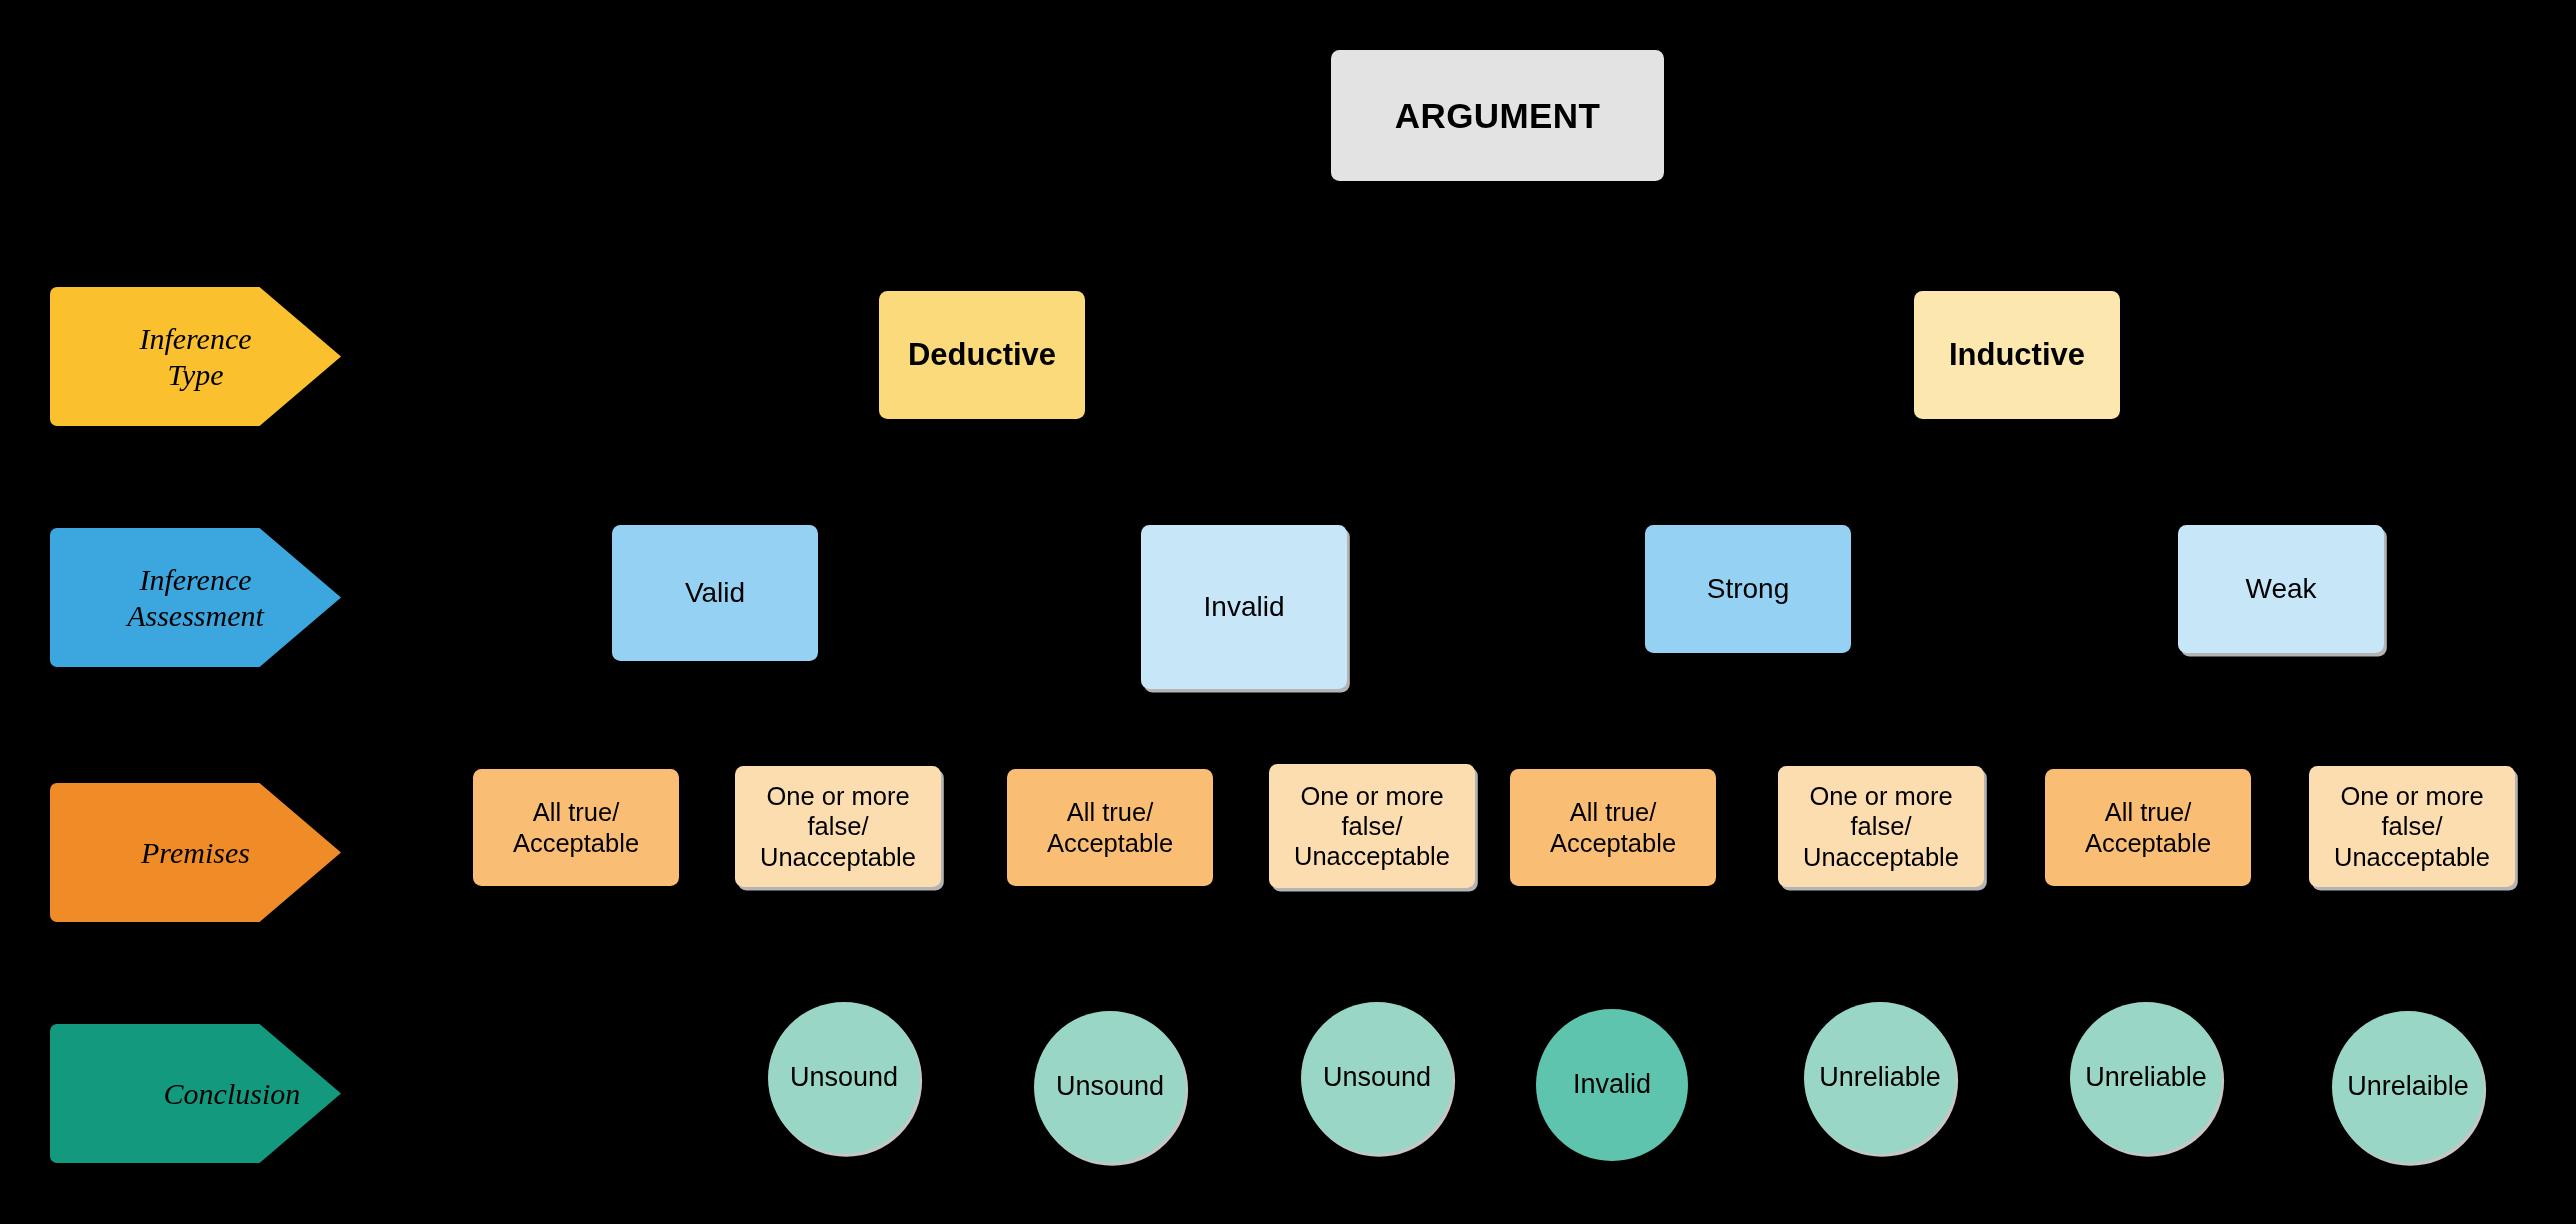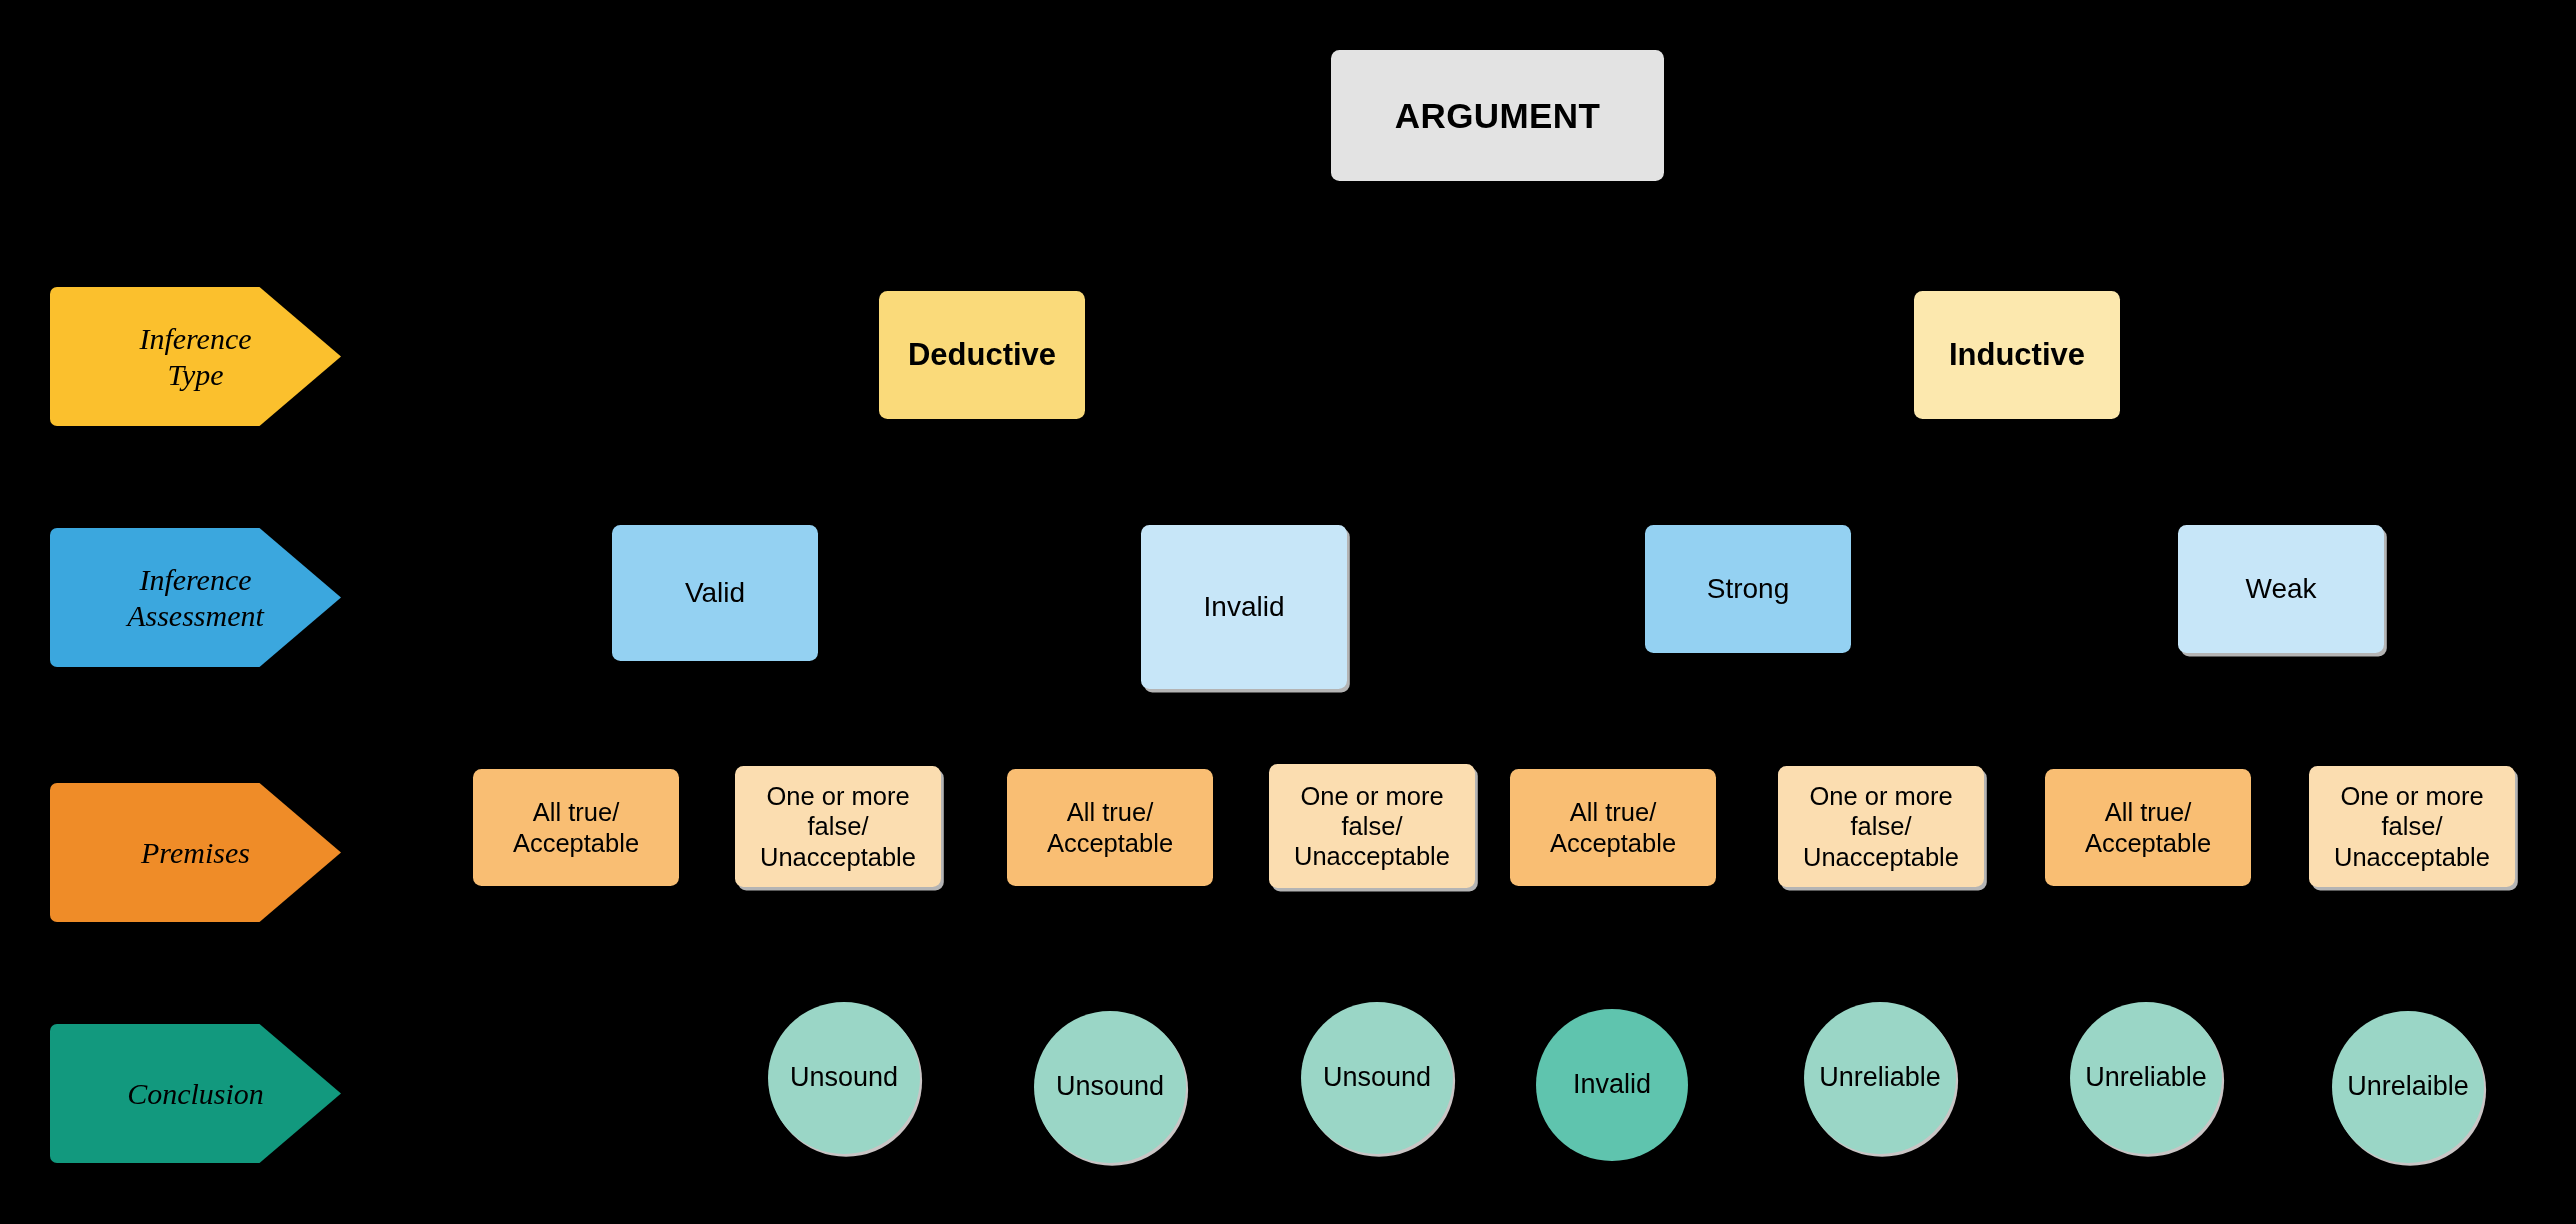--- a/index.html
+++ b/index.html
@@ -89,21 +89,21 @@
       <div>Assessment</div>
     </div>
   </div>
 
   <div class="node row-label" style="left:50px; top:783px; width:291px; height:139px; background:#EF8C28; font-size:30px;">
     <div class="lbl-inner">
       <div>Premises</div>
     </div>
   </div>
 
-  <div class="node row-label" style="left:50px; top:1024px; width:291px; height:139px; background:#12997E; font-size:30px;">
+  <div class="node row-label" style="left:50px; top:1024px; width:291px; height:139px; background:#12997E; font-size:30px;text-align:right;">
     <div class="lbl-inner">
       <div>Conclusion</div>
     </div>
   </div>
 
   <div class="node rr bold" style="left:879px; top:291px; width:206px; height:128px; background:#FADA7A; font-size:31px;">
     <span>Deductive</span>
   </div>
 
   <div class="node rr bold" style="left:1914px; top:291px; width:206px; height:128px; background:#FCE8AE; font-size:31px;">

